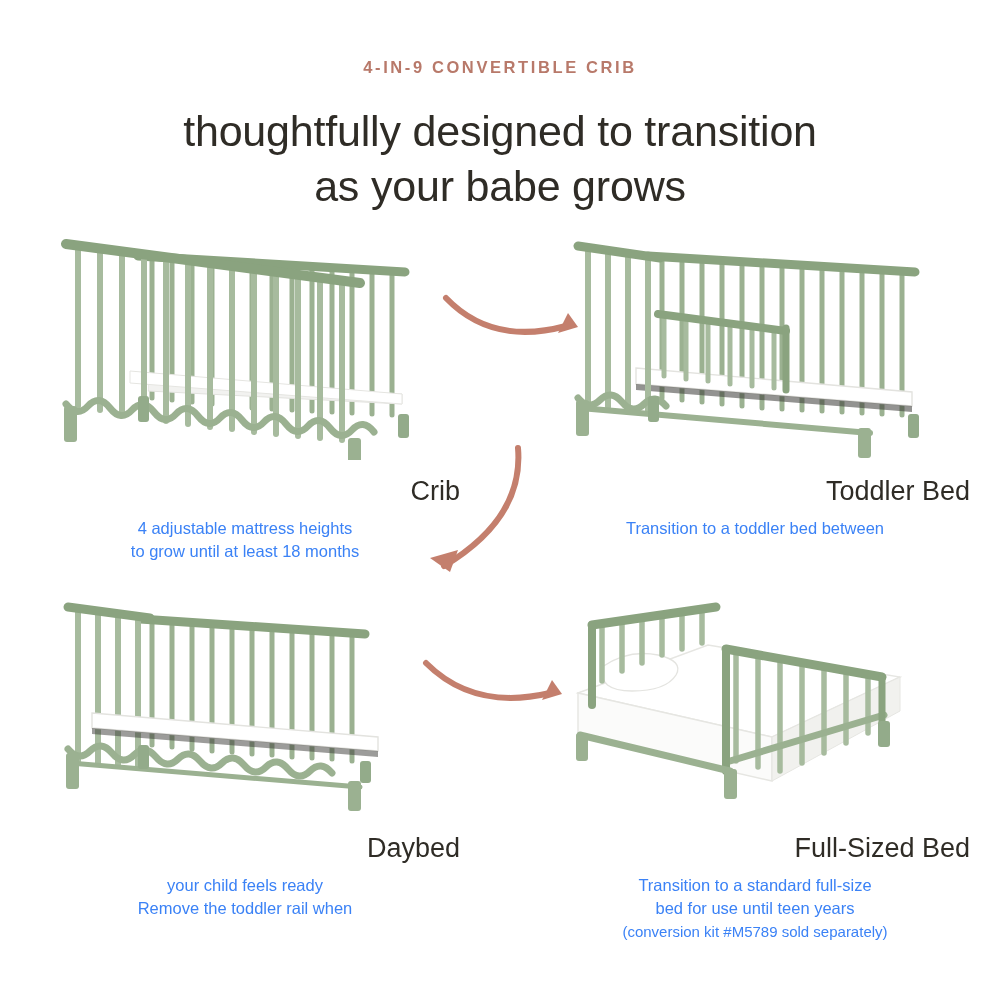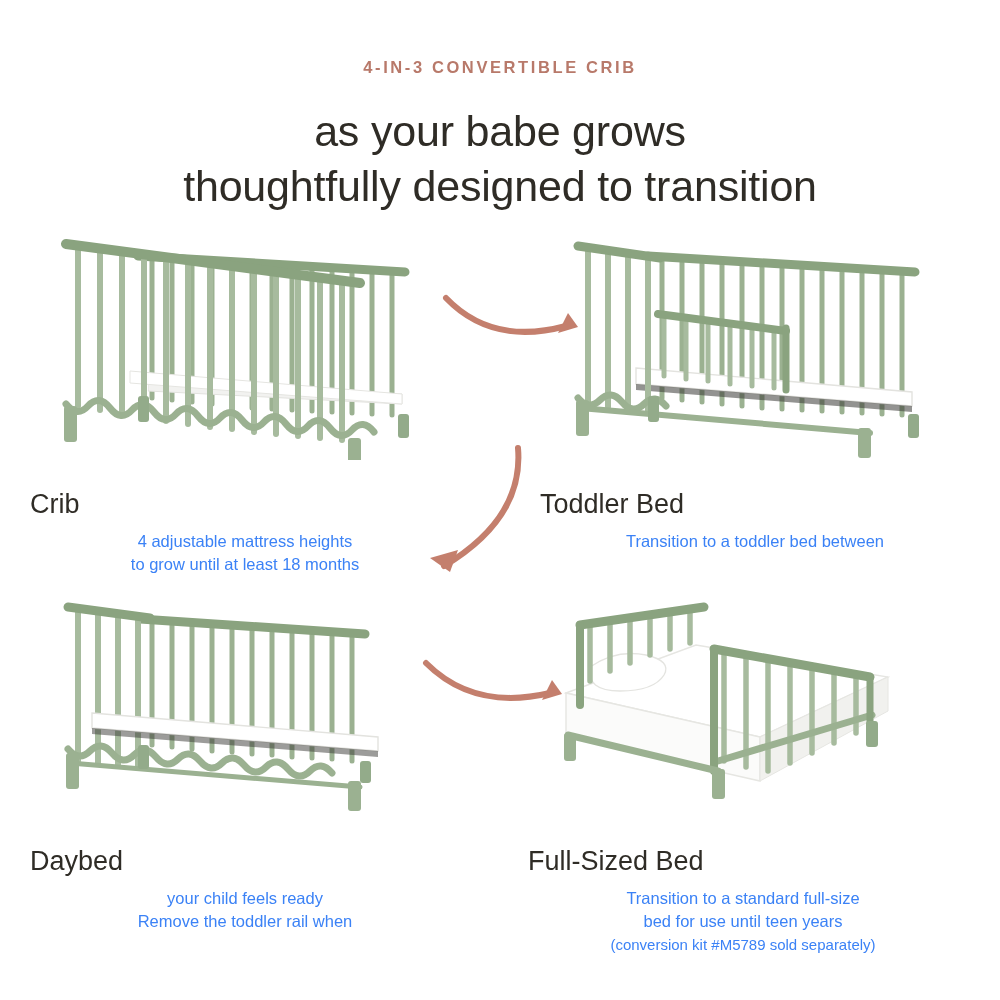--- a/index.html
+++ b/index.html
@@ -47,32 +47,32 @@
   }
 
   
   .cell {
     position: absolute;
     width: 430px;
   }
   .cell-crib    { left: 30px;  top: 228px; }
   .cell-toddler { left: 540px; top: 228px; }
   .cell-daybed  { left: 30px;  top: 585px; }
-  .cell-full    { left: 528px; top: 585px; }
+  .cell-full    { left: 540px; top: 585px; }
 
   .art {
     position: relative;
     height: 232px;
     width: 430px;
   }
   .cell-label {
-    text-align: left;
+    text-align: right;
     font-size: 27px;
     color: #2f2c26;
-    margin-top: 29px;
+    margin-top: 16px;
   }
   .cell-desc {
     text-align: center;
     font-size: 16.5px;
     line-height: 1.42;
     color: #3b82f6;
     margin-top: 10px;
   }
   .cell-desc .small {
     font-size: 15px;
@@ -84,25 +84,25 @@
   }
   .arrow-1 { left: 440px; top: 290px; }
   .arrow-2 { left: 400px; top: 440px; }
   .arrow-3 { left: 420px; top: 655px; }
 </style>
 </head>
 <body>
 
 <div class="page">
 
-  <div class="eyebrow">4-IN-3 CONVERTIBLE CRIB</div>
+  <div class="eyebrow">4-IN-9 CONVERTIBLE CRIB</div>
 
   <div class="headline">
+    <span>thoughtfully designed to transition</span>
     <span>as your babe grows</span>
-    <span>thoughtfully designed to transition</span>
   </div>
 
   <div class="cell cell-crib">
     <div class="art">
       <svg width="430" height="232" viewBox="0 0 430 232">
 
         <g stroke="#9bb191" stroke-width="5" stroke-linecap="round">
           <line x1="122" y1="30" x2="122" y2="170"></line>
           <line x1="142" y1="32" x2="142" y2="172"></line>
           <line x1="162" y1="34" x2="162" y2="174"></line>

